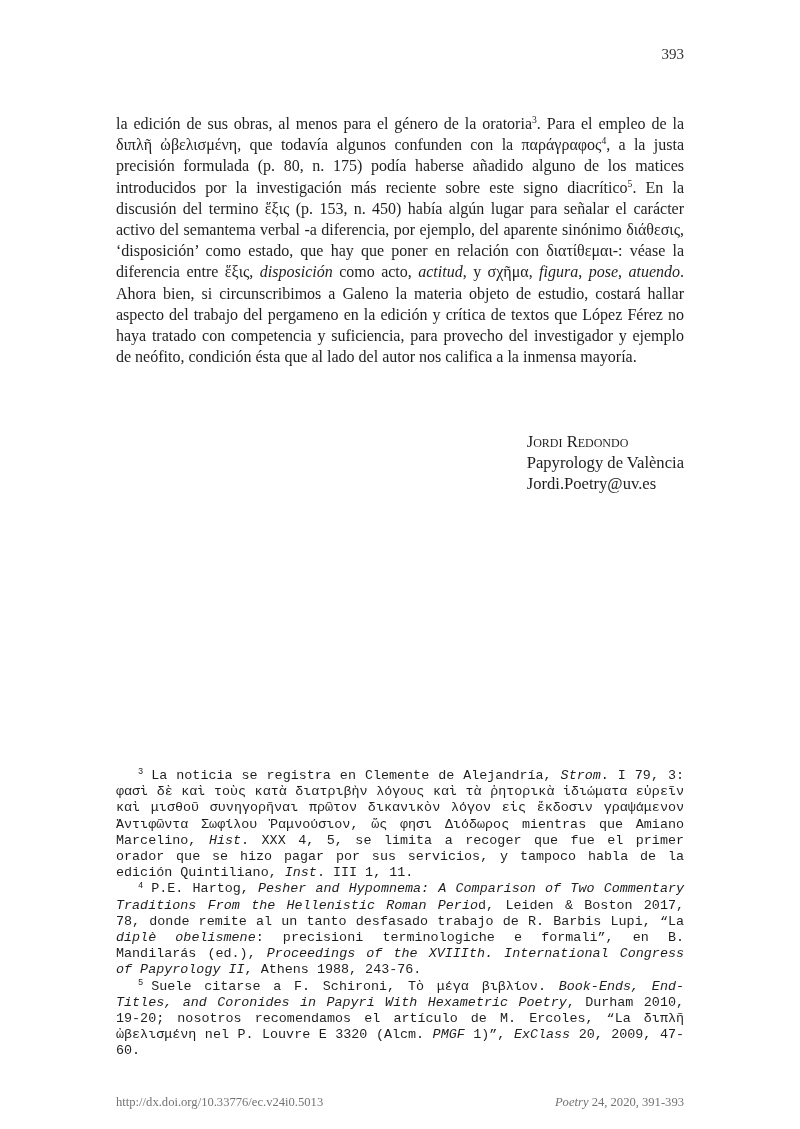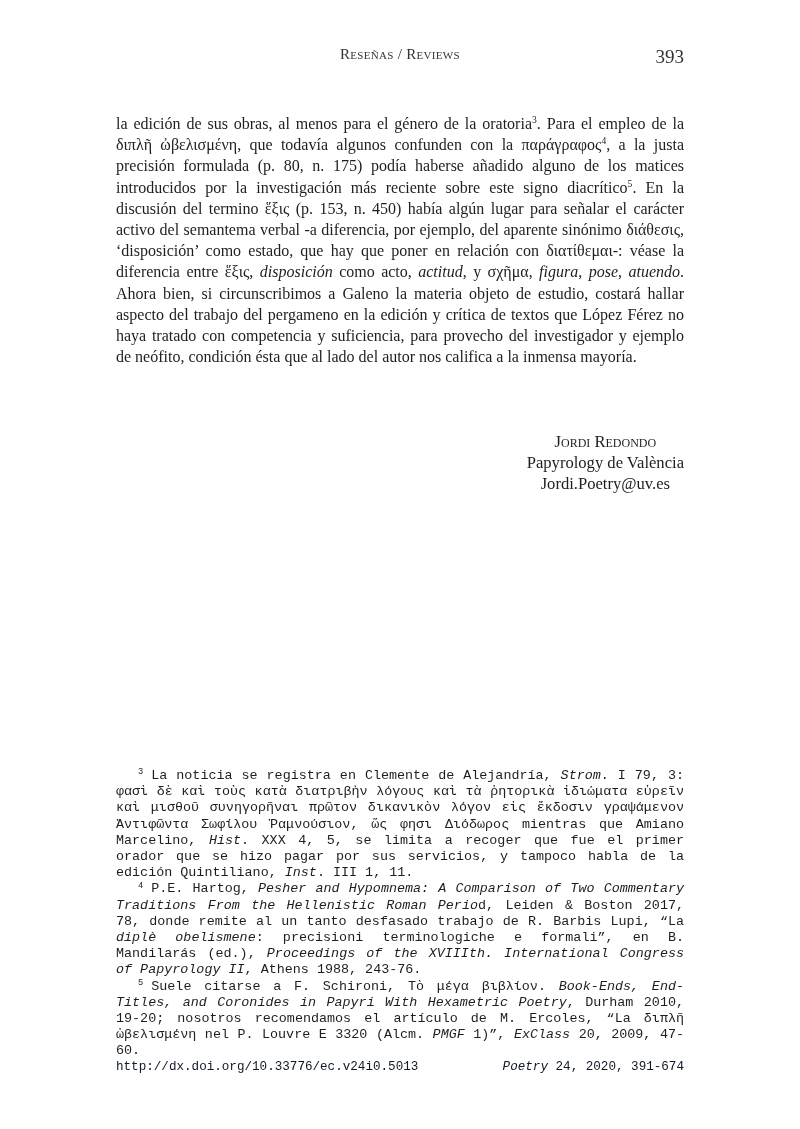--- a/index.html
+++ b/index.html
@@ -8,52 +8,51 @@
     font-family: "Liberation Serif", "DejaVu Serif", serif; color: #1e1e1e;
   }
   .running-head {
     position: absolute; top: 46px; left: 116px; width: 568px; height: 22px;
   }
   .running-title {
     position: absolute; left: 0; right: 0; text-align: center;
     font-size: 15px; font-variant: small-caps; letter-spacing: 0.3px; color: #333;
   }
   .page-number {
-    position: absolute; right: 0; top: 0; font-size: 19px; color: #333;
+    position: absolute; right: 0; top: 0; font-size: 15px; color: #333;
   }
   .body-text {
     position: absolute; top: 113px; left: 116px; width: 568px;
     font-size: 16px; line-height: 21.2px; text-align: justify; hyphens: manual;
   }
   .body-text p { margin: 0; }
   sup { font-size: 0.6em; line-height: 0; vertical-align: 0.6em; }
   .signature {
-    position: absolute; top: 431px; right: 116px; text-align: center;
+    position: absolute; top: 431px; right: 116px; text-align: left;
     font-size: 16.6px; line-height: 21.2px;
   }
   .sig-name { font-variant: small-caps; }
   .footnotes {
     position: absolute; top: 768px; left: 116px; width: 568px;
     font-size: 13.4px; line-height: 16.2px; text-align: justify; font-family: Liberation Mono, monospace;
   }
   .footnotes p { margin: 0; text-indent: 22px; }
   .fn-mark { font-size: 0.65em; vertical-align: 0.55em; line-height: 0; margin-right: 8px; }
   .footer {
-    position: absolute; top: 1060px; left: 116px; width: 568px; height: 20px;
-    font-size: 12.6px; color: #0f172a; font-family: Liberation Mono, monospace;
+    position: absolute; top: 1095px; left: 116px; width: 568px; height: 20px;
+    font-size: 12.6px; color: #737373;
   }
   .footer .doi { position: absolute; left: 0; }
   .footer .citation { position: absolute; right: 0; }
   em { font-style: italic; }
 </style>
 </head>
 <body>
 
 <div class="running-head">
-  <span class="running-title">Reseñas / Reviews</span>
   <span class="page-number">393</span>
 </div>
 
 <div class="body-text">
   <p>la edición de sus obras, al menos para el género de la oratoria<sup>3</sup>. Para el empleo de la διπλῆ ὠβελισμένη, que todavía algunos confunden con la παράγραφος<sup>4</sup>, a la justa precisión formulada (p. 80, n. 175) podía haberse añadido alguno de los ma­tices introducidos por la investigación más reciente sobre este signo diacrítico<sup>5</sup>. En la discusión del termino ἕξις (p. 153, n. 450) había algún lugar para señalar el carácter activo del semantema verbal -a diferencia, por ejemplo, del aparente sinónimo διάθεσις, ‘disposición’ como estado, que hay que poner en relación con διατίθεμαι-: véase la diferencia entre ἕξις, <em>disposición</em> como acto, <em>actitud</em>, y σχῆμα, <em>figura</em>, <em>pose</em>, <em>atuendo</em>. Ahora bien, si circunscribimos a Galeno la ma­teria objeto de estudio, costará hallar aspecto del trabajo del pergameno en la edición y crítica de textos que López Férez no haya tratado con competencia y suficiencia, para provecho del investigador y ejemplo de neófito, condición ésta que al lado del autor nos califica a la inmensa mayoría.</p>
 </div>
 
 <div class="signature">
   <div class="sig-name">Jordi Redondo</div>
   <div>Papyrology de València</div>
@@ -61,14 +60,14 @@
 </div>
 
 <div class="footnotes">
   <p><span class="fn-mark">3</span><span>La noticia se registra en Clemente de Alejandría, <em>Strom</em>. I 79, 3: φασὶ δὲ καὶ τοὺς κατὰ διατριβὴν λόγους καὶ τὰ ῥητορικὰ ἰδιώματα εὑρεῖν καὶ μισθοῦ συνηγορῆναι πρῶτον δικανικὸν λόγον εἰς ἔκδοσιν γραψάμενον Ἀντιφῶντα Σωφίλου Ῥαμνούσιον, ὥς φησι Διόδωρος mientras que Amiano Marcelino, <em>Hist</em>. XXX 4, 5, se limita a recoger que fue el primer orador que se hizo pagar por sus servicios, y tampoco habla de la edición Quintiliano, <em>Inst</em>. III 1, 11.</span></p>
   <p><span class="fn-mark">4</span><span>P.E. Hartog, <em>Pesher and Hypomnema: A Comparison of Two Commentary Traditions From the Hellenistic Roman Perio</em>d, Leiden &amp; Boston 2017, 78, donde remite al un tanto desfasado trabajo de R. Barbis Lupi, “La <em>diplè obelismene</em>: precisioni terminologiche e formali”, en B. Mandilarás (ed.), <em>Proceedings of the XVIIIth. International Congress of Papyrology II</em>, Athens 1988, 243-76.</span></p>
   <p><span class="fn-mark">5</span><span>Suele citarse a F. Schironi, Τὸ μέγα βιβλίον. <em>Book-Ends, End-Titles, and Coronides in Papyri With Hexametric Poetry</em>, Durham 2010, 19-20; nosotros recomendamos el artículo de M. Ercoles, “La διπλῆ ὠβελισμένη nel P. Louvre E 3320 (Alcm. <em>PMGF</em> 1)”, <em>ExClass</em> 20, 2009, 47-60.</span></p>
 </div>
 
 <div class="footer">
   <span class="doi">http://dx.doi.org/10.33776/ec.v24i0.5013</span>
-  <span class="citation"><em>Poetry</em><span> 24, 2020, 391-674</span></span>
+  <span class="citation"><em>Poetry</em><span> 24, 2020, 391-393</span></span>
 </div>
 
 </body></html>

